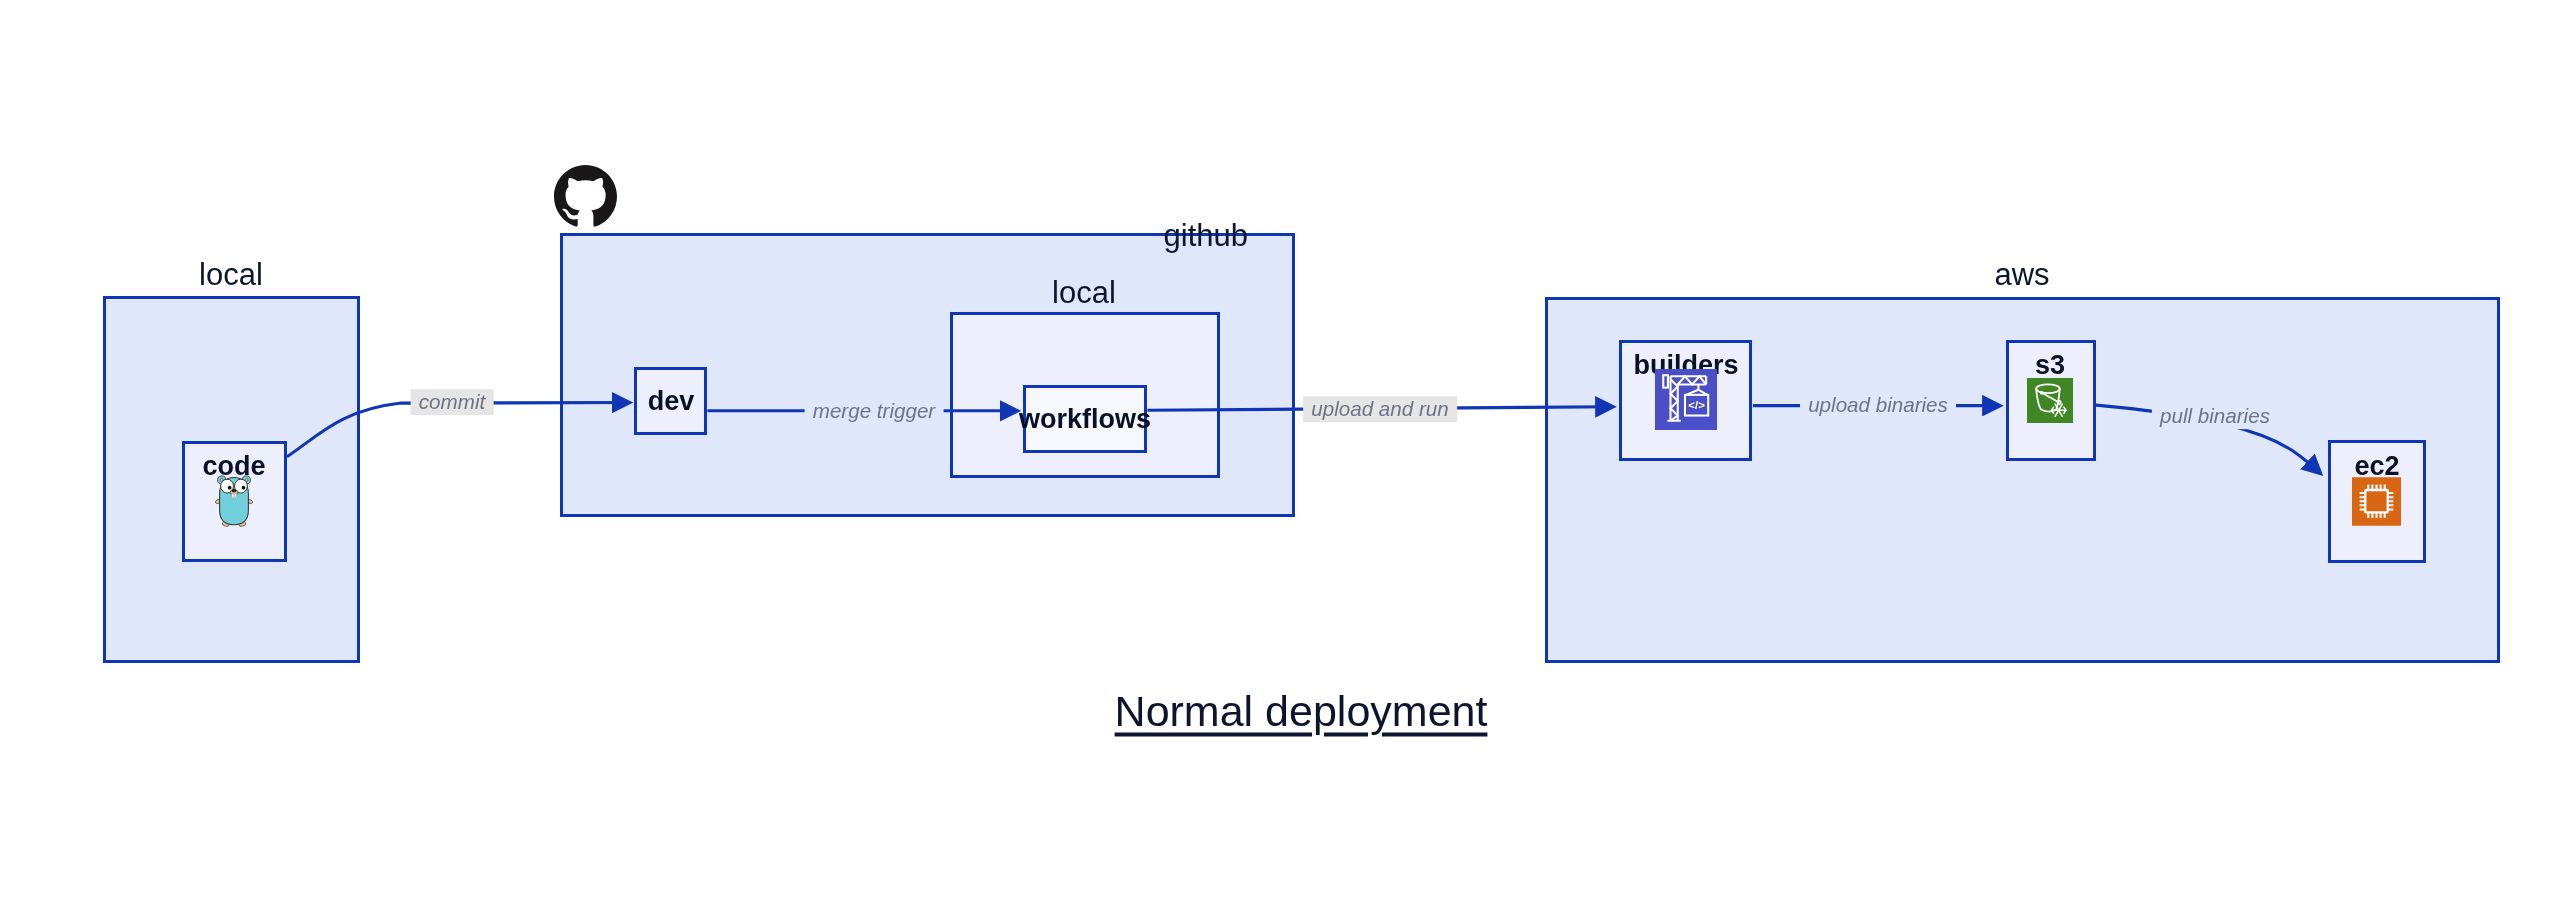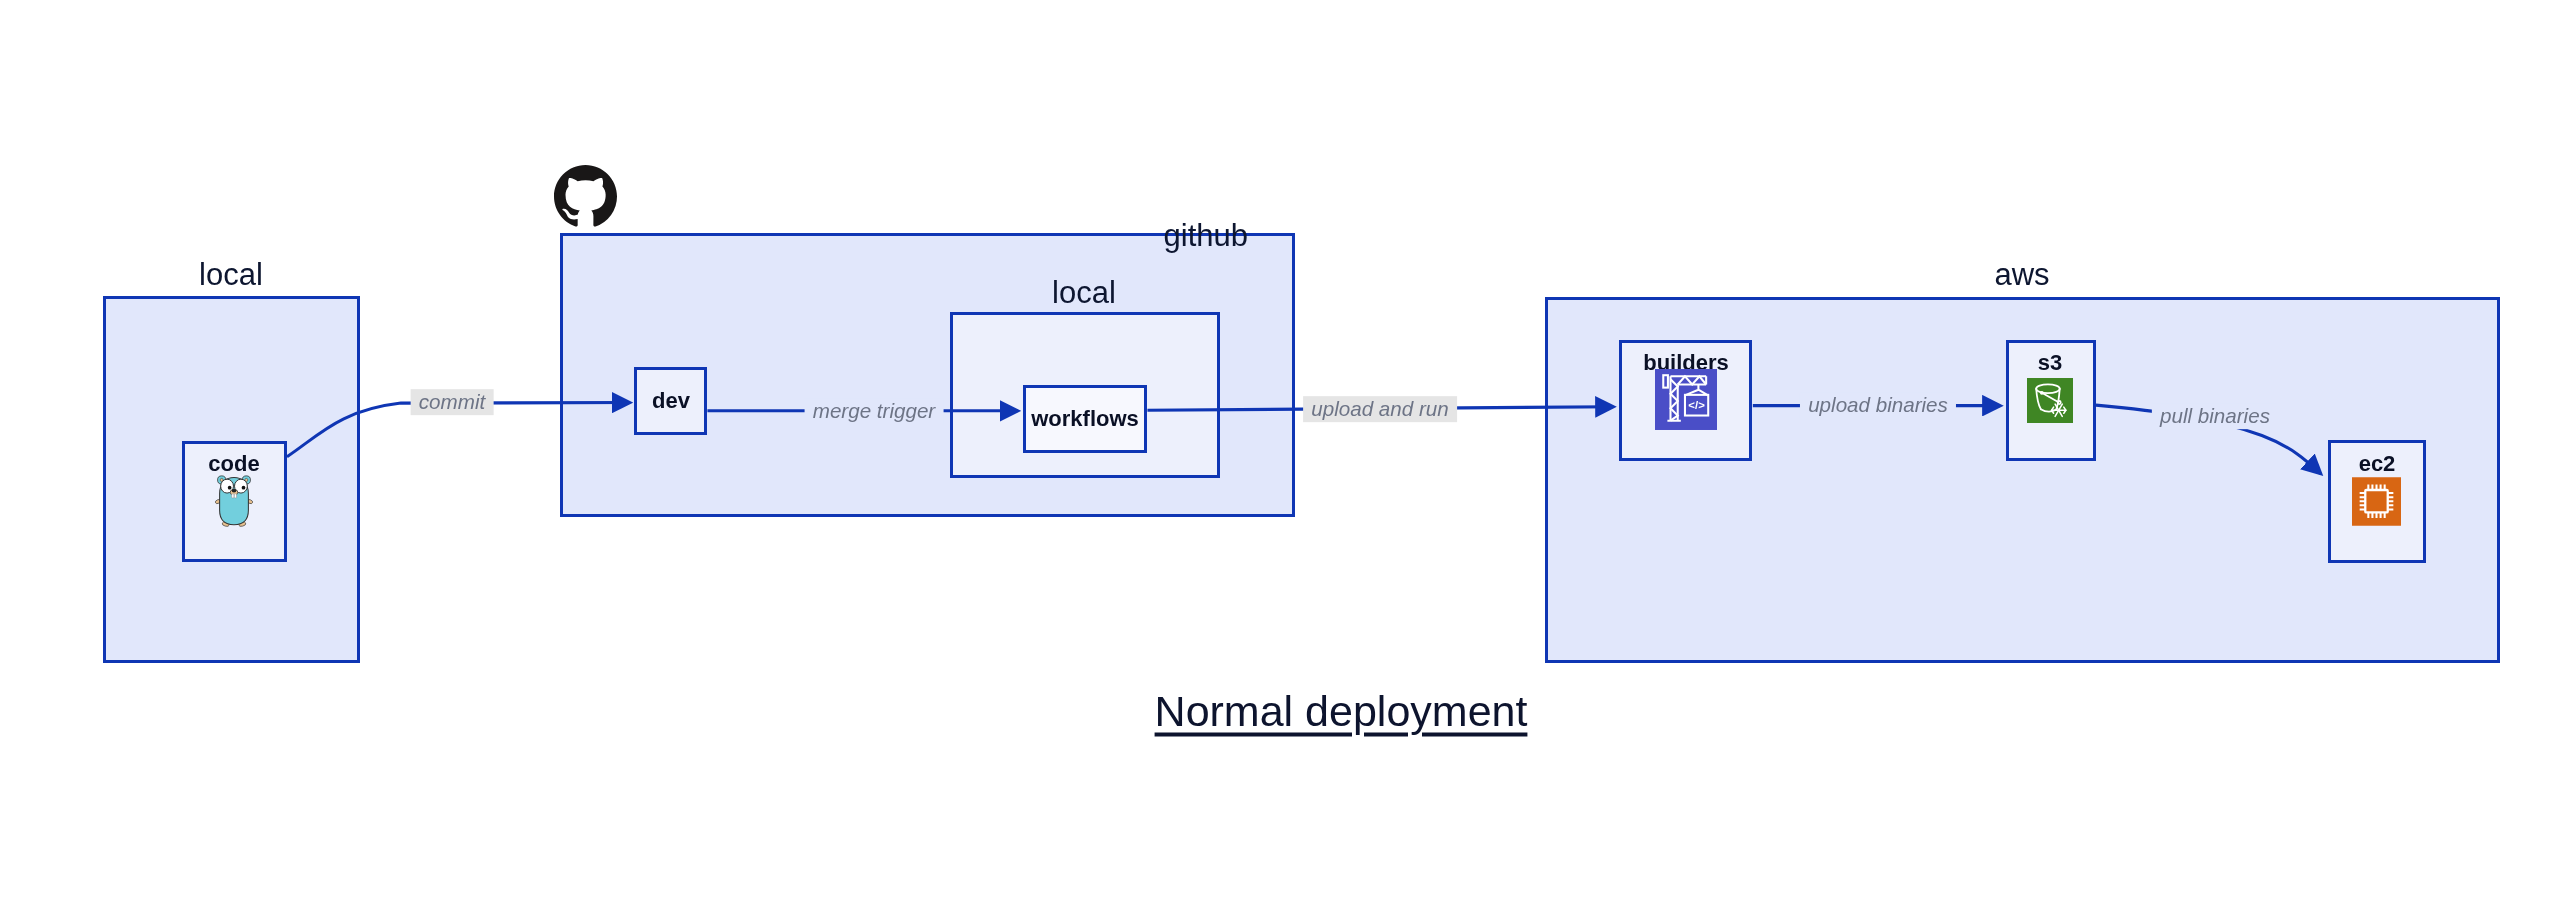--- a/index.html
+++ b/index.html
@@ -12,41 +12,41 @@
              background:#e1e7fb;border:3.6px solid #0f36b4;}
   
   .node{position:absolute;box-sizing:border-box;
         background:#edf0fc;border:3.6px solid #0f36b4;}
   .node.level3{background:#f7f8fe;}
 
   .container-label{position:absolute;font-size:31px;font-weight:500;
                    color:#0d1630;white-space:nowrap;line-height:1;}
   .center-x{transform:translateX(-50%);}
 
-  .node-label{position:absolute;font-size:22px;font-weight:700;
+  .node-label{position:absolute;font-size:27px;font-weight:700;
               color:#0a1025;white-space:nowrap;line-height:1;
               transform:translateX(-50%);}
   .node-label.mid{transform:translate(-50%,-50%);}
 
   .edge-label{position:absolute;font-size:20.6px;font-style:italic;
               color:#6d7486;white-space:nowrap;line-height:1.15;
               padding:1px 8.2px;transform:translate(-50%,-50%);}
   .edge-label.on-white{background:#e5e5e5;}
   .edge-label.on-tint{background:#e1e7fb;}
 
   #edge-layer{position:absolute;left:0;top:0;pointer-events:none;}
 
   .icon{position:absolute;}
 
   .diagram-title{position:absolute;left:1301px;top:711px;
                  transform:translate(-50%,-50%);
                  font-size:43px;font-weight:500;color:#0d142e;
                  text-decoration:underline;
                  text-decoration-thickness:3.6px;text-underline-offset:7.2px;
-                 white-space:nowrap;margin-left:40px;}
+                 white-space:nowrap;}
 </style>
 </head>
 <body>
 
 <div id="stage">
 
   <div class="container" style="left:103px;top:296px;width:257px;height:367px;"></div>
   <div class="container" style="left:560px;top:233px;width:735px;height:284px;"></div>
   <div class="node" style="left:950px;top:312px;width:270px;height:166px;"></div>
   <div class="container" style="left:1545px;top:297px;width:955px;height:366px;"></div>

